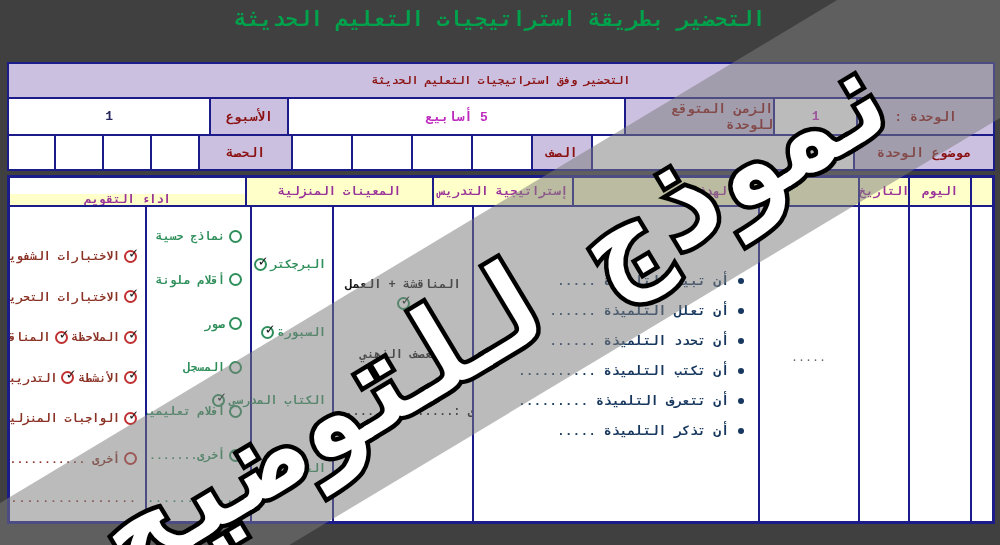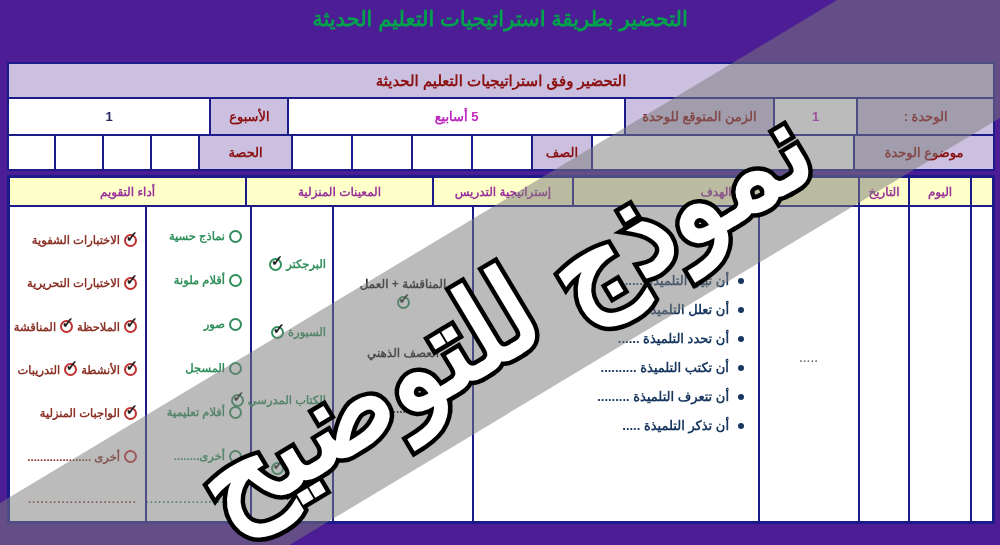--- a/index.html
+++ b/index.html
@@ -1,25 +1,25 @@
 <!DOCTYPE html>
 <html lang="ar" dir="rtl"><head>
 <meta charset="utf-8">
 <style>
   html,body{margin:0;padding:0;background:#e8e8e8;}
-  .stage{position:relative;width:1000px;height:545px;background:#4c1d95;overflow:hidden;
-         font-family:Liberation Sans, sans-serif;direction:rtl;margin:0 auto;}
+  .stage{position:relative;width:1000px;height:545px;background:#404040;overflow:hidden;
+         font-family:Liberation Mono, monospace;direction:rtl;margin:0 auto;}
   
   .page-title{position:absolute;top:7px;left:0;right:0;text-align:center;
               font-size:21px;font-weight:bold;color:#00A24B;z-index:2;}
   
   .toptable{position:absolute;top:62px;right:5px;width:988px;border:2px solid #1B1B8A;
             background:#fff;box-sizing:border-box;z-index:2;}
   .banner{height:33px;background:#CBC0DF;border-bottom:2px solid #1B1B8A;display:flex;
-          align-items:center;justify-content:center;color:#8B1212;font-weight:bold;font-size:15px;}
+          align-items:center;justify-content:center;color:#8B1212;font-weight:bold;font-size:11px;}
   .trow{display:flex;height:35px;border-bottom:2px solid #1B1B8A;}
   .trow.last{border-bottom:none;height:33px;}
   .tcell{display:flex;align-items:center;justify-content:center;border-left:2px solid #1B1B8A;
          box-sizing:border-box;font-size:13px;font-weight:bold;overflow:hidden;}
   .tcell.end{border-left:none;}
   .lav{background:#CBC0DF;color:#8B1212;}
   .magenta{color:#BE29BE;}
   .navyval{color:#26265E;}
   
   .maintable{position:absolute;top:175px;right:5px;width:988px;height:349px;
@@ -31,21 +31,21 @@
          align-items:center;justify-content:center;border-left:2px solid #1B1B8A;box-sizing:border-box;overflow:hidden;}
   .bcell{border-left:2px solid #1B1B8A;box-sizing:border-box;overflow:hidden;position:relative;background:#fff;}
   .end{border-left:none !important;}
   .w-strip{width:22px;flex:0 0 auto;}
   .w-day{width:62px;flex:0 0 auto;}
   .w-date{width:50px;flex:0 0 auto;}
   .w-comp{width:100px;flex:0 0 auto;}
   .w-obj{width:286px;flex:0 0 auto;}
   .w-strat{width:140px;flex:0 0 auto;text-align:center;}
   .w-aids{width:187px;flex:0 0 auto;display:flex;}
-  .w-eval{flex:1;}
+  .w-eval{flex:1;margin-top:16px;}
   
   .ck{width:13px;height:13px;border-radius:50%;display:inline-block;box-sizing:border-box;
       position:relative;flex:0 0 auto;}
   .ck.red{border:2px solid #C03030;}
   .ck.green{border:2px solid #2F8F5B;}
   .ck.checked::after{content:"✓";position:absolute;top:-8px;right:-3px;font-size:15px;
       font-weight:bold;color:#222;}
   
   .eval-list{height:100%;display:flex;flex-direction:column;justify-content:space-between;
              padding:26px 8px 16px;box-sizing:border-box;color:#8B3226;font-size:11.5px;font-weight:bold;}

